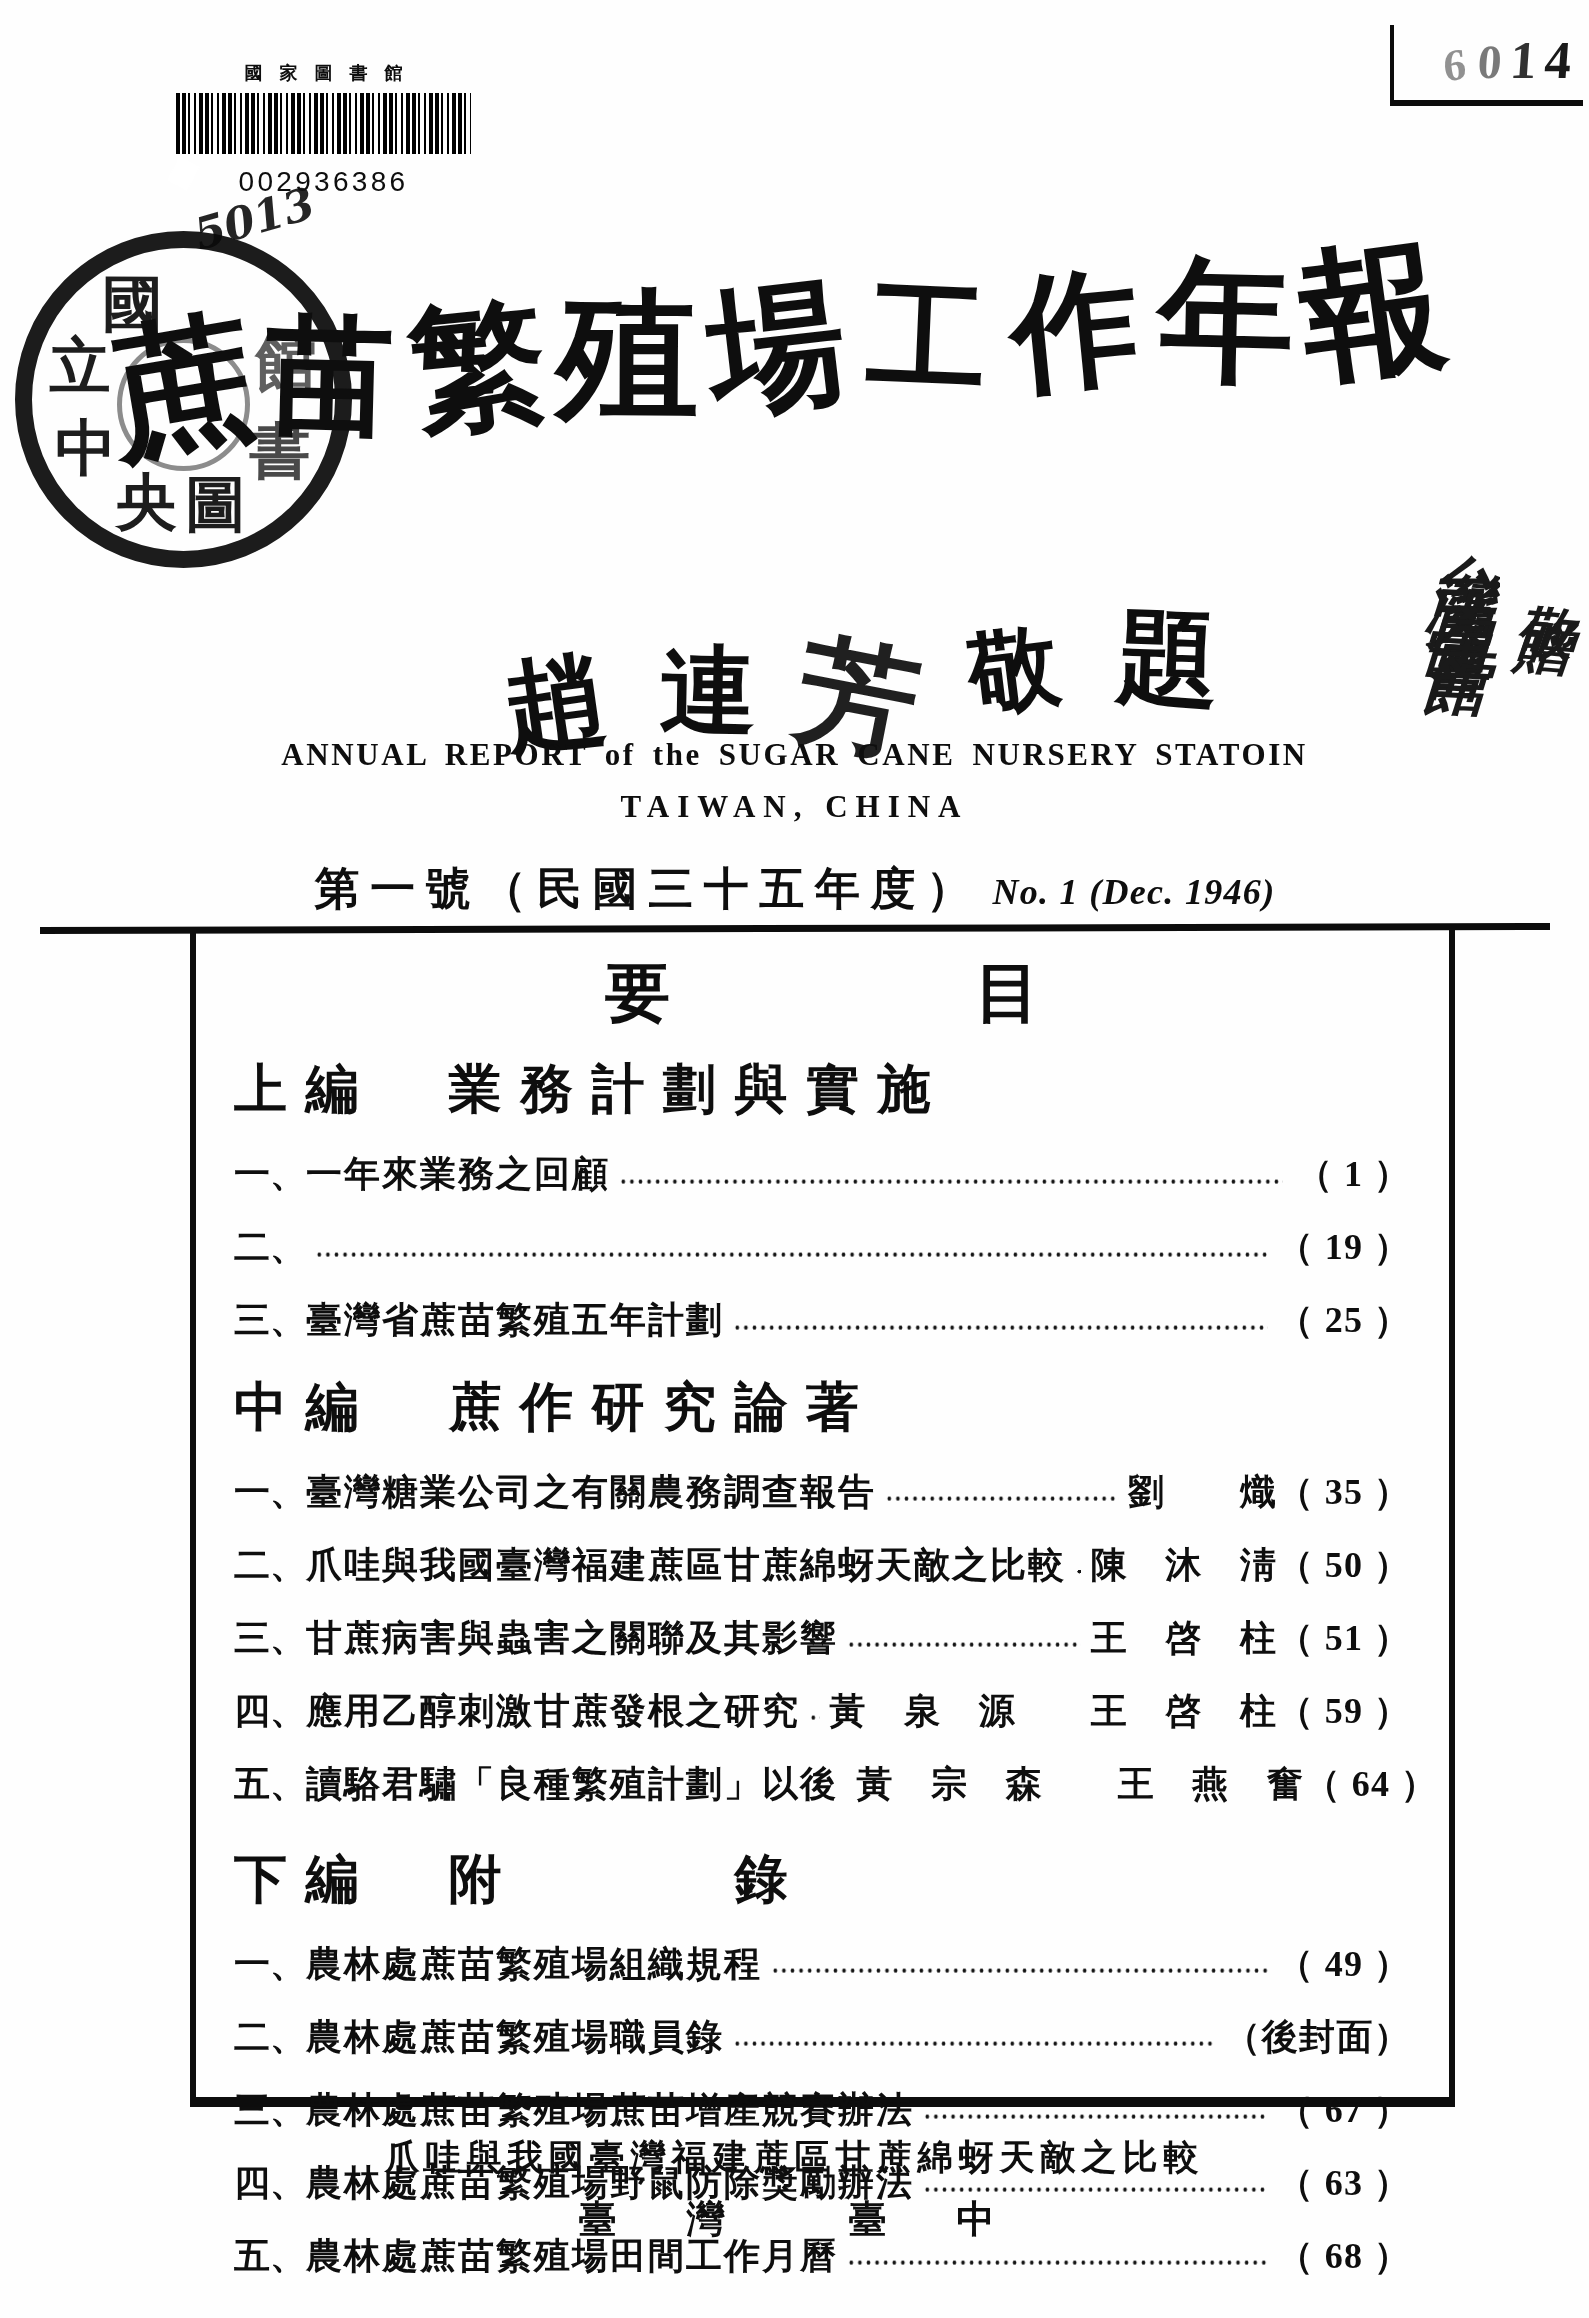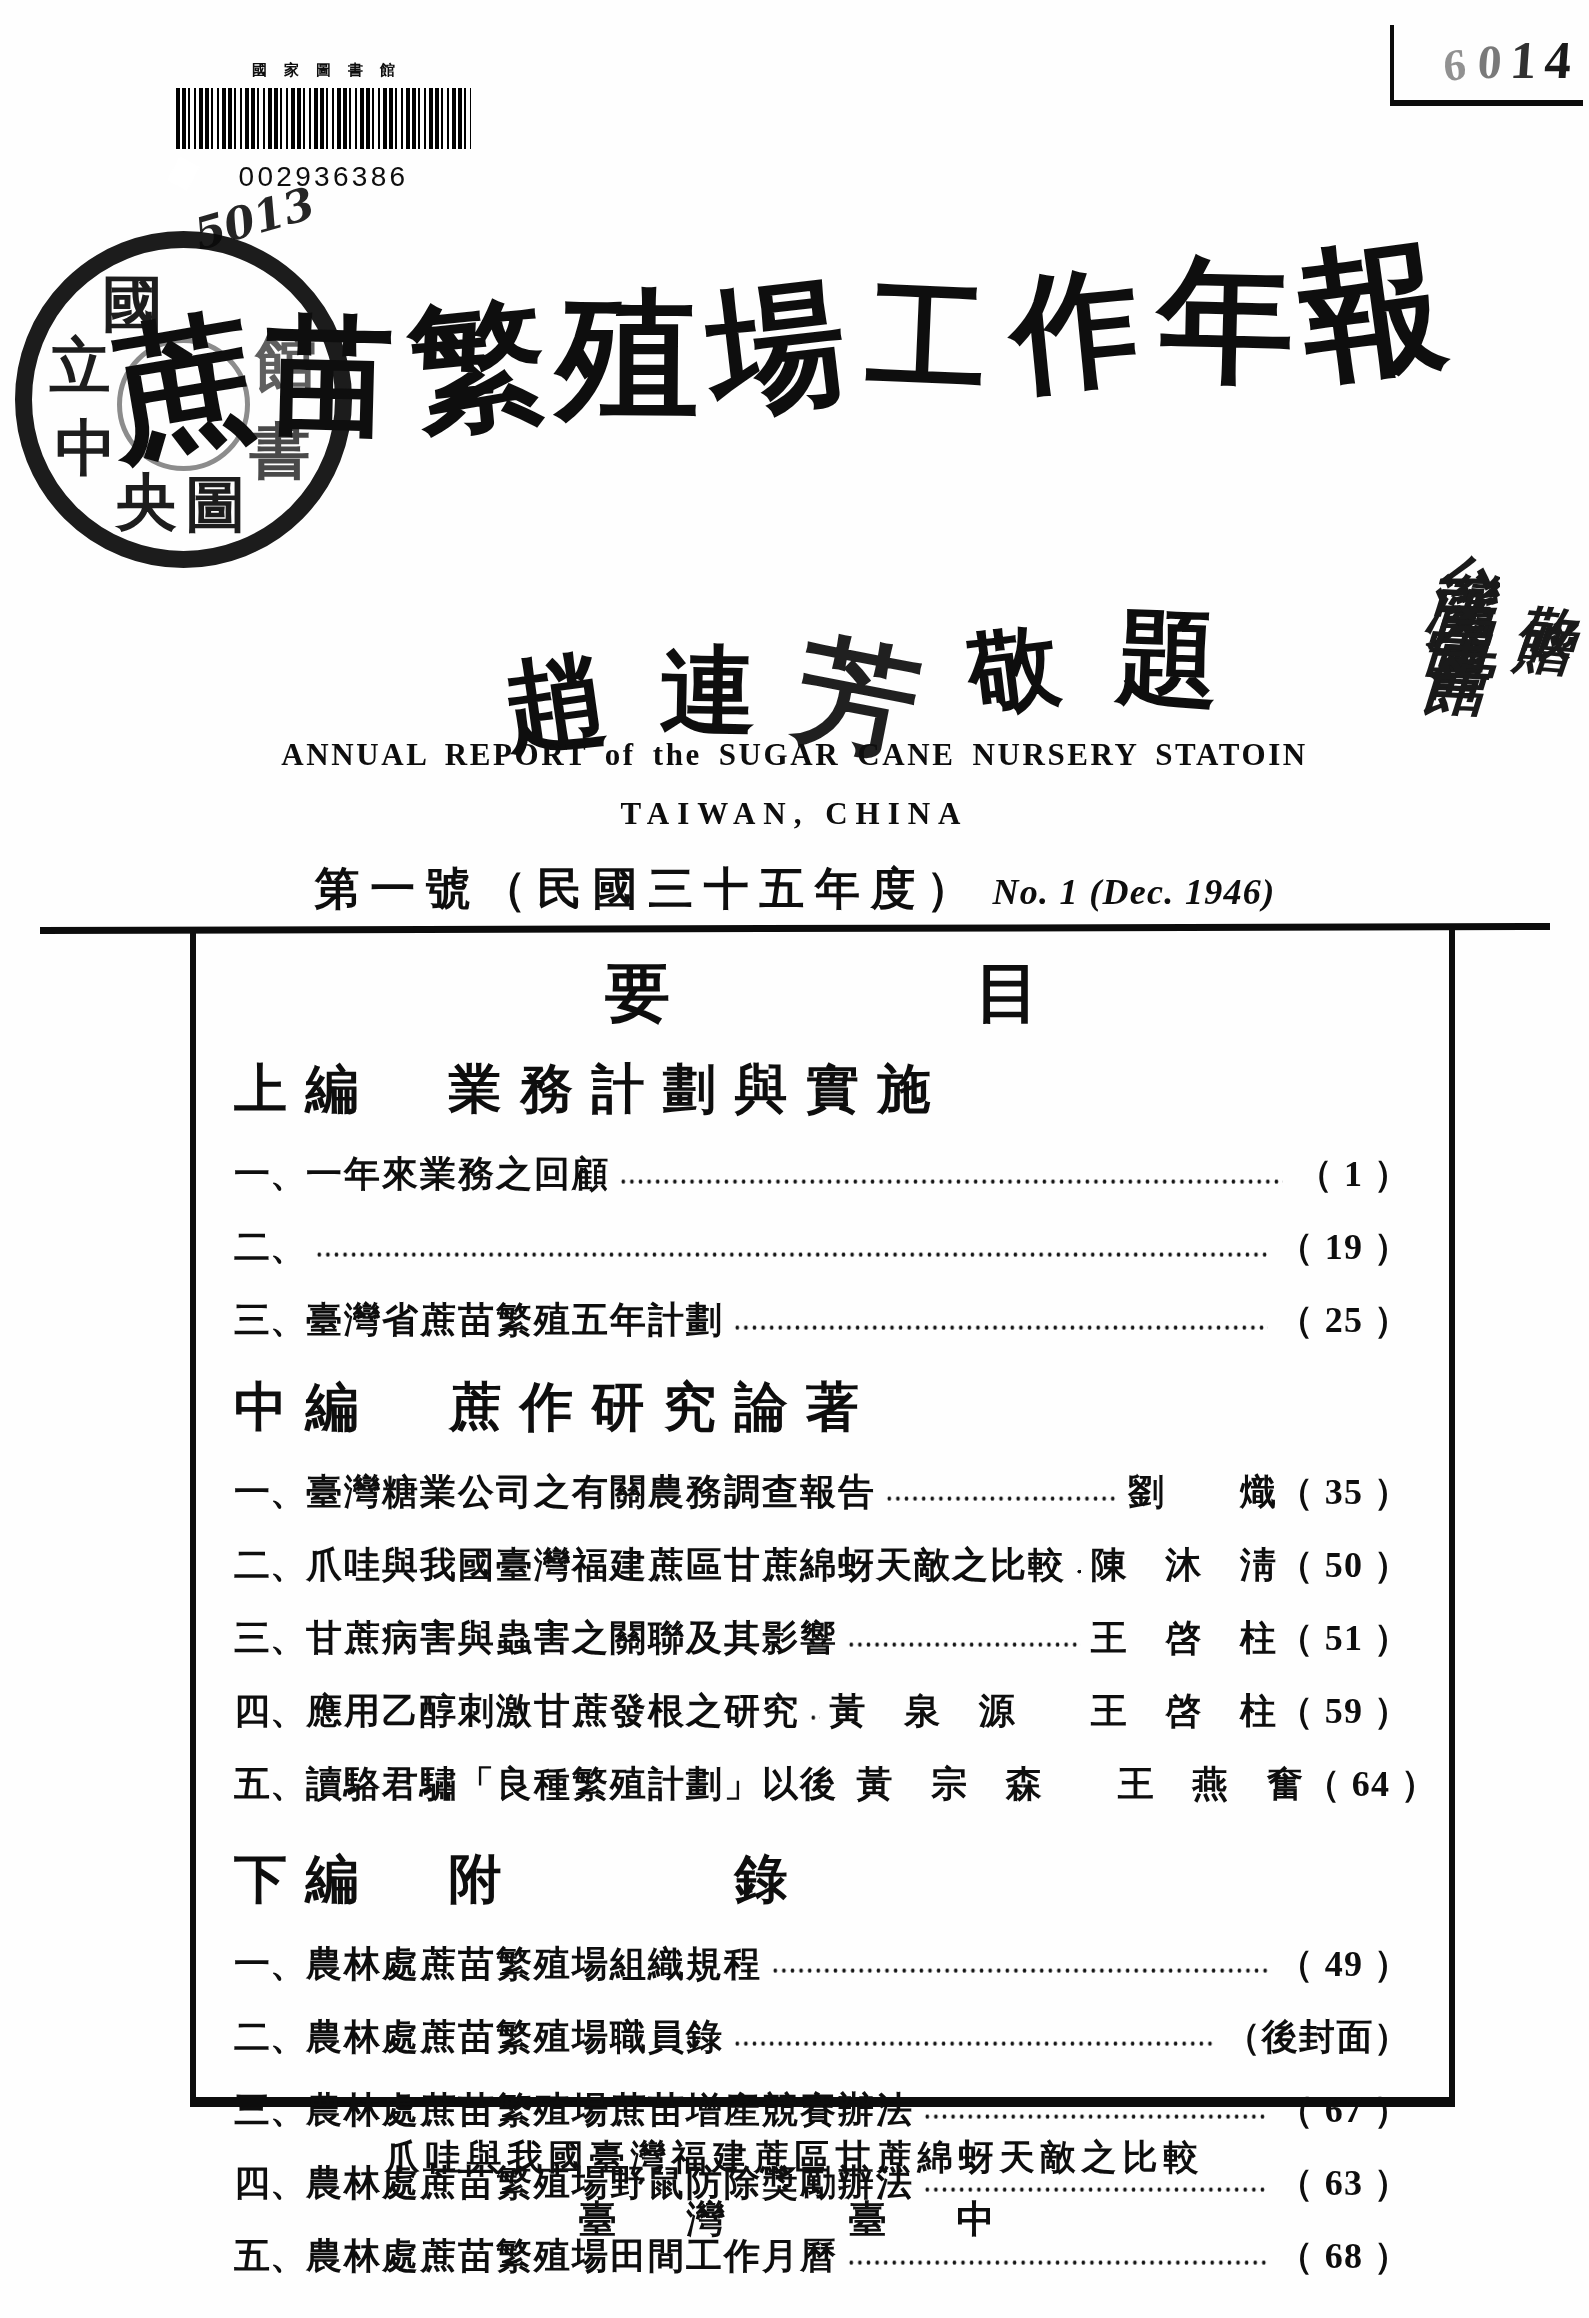--- a/index.html
+++ b/index.html
@@ -11,21 +11,21 @@
     border-left:4.6px solid #0c0c0c;border-bottom:6.6px solid #0c0c0c;
     display:flex;align-items:center;justify-content:flex-end;padding-right:4px;box-sizing:border-box;}
   .corner-num{font-size:53px;font-weight:bold;letter-spacing:8px;transform:skewX(-4deg) translateY(-2.6px);}
   .corner-num .ch:nth-child(1){opacity:.45;transform:translateY(4px) rotate(-8deg) scale(.85);display:inline-block;}
   .corner-num .ch:nth-child(2){opacity:.55;transform:translateY(1.3px) scale(.9);display:inline-block;}
   .corner-num .ch:nth-child(3){opacity:.85;display:inline-block;}
   .corner-num .ch:nth-child(4){opacity:.95;display:inline-block;}
 
   
   .lib-label{position:absolute;left:176px;top:61px;width:295px;text-align:center;}
-  .lib-name{font-size:15px;font-weight:bold;letter-spacing:17px;text-indent:17px;}
+  .lib-name{font-size:18px;font-weight:bold;letter-spacing:17px;text-indent:17px;}
   .barcode{height:61px;margin-top:8px;
     background:repeating-linear-gradient(90deg,#000 0 4px,#fff 4px 6px,#000 6px 10px,#fff 10px 12px,#000 12px 14px,#fff 14px 18.5px,#000 18.5px 20.5px,#fff 20.5px 23px);}
   .barcode-notch{position:absolute;left:-4px;top:99px;width:22.5px;height:26.5px;background:#fff;transform:rotate(28deg);}
   .lib-num{font-size:28px;font-family:"Liberation Sans","DejaVu Sans",sans-serif;letter-spacing:3.3px;margin-top:12px;}
 
   
   .accession{position:absolute;left:193px;top:193px;font-size:44px;font-style:italic;font-weight:bold;
     transform:rotate(-16deg);font-family:"DejaVu Serif",serif;opacity:.9;}
 
   
@@ -69,21 +69,21 @@
 
   
   .donation-main{position:absolute;left:1403px;top:501px;height:676px;writing-mode:vertical-rl;
     font-size:64px;font-weight:bold;font-style:italic;letter-spacing:17px;transform:rotate(3deg);opacity:.95;}
   .donation-side{position:absolute;left:1502px;top:560px;height:225px;writing-mode:vertical-rl;
     font-size:57px;font-weight:bold;font-style:italic;letter-spacing:13.2px;transform:rotate(5deg);opacity:.95;}
 
   
   .en-title{position:absolute;left:66px;top:737px;width:1457px;text-align:center;}
   .en-line1{font-size:31px;font-weight:bold;letter-spacing:2.6px;word-spacing:6.6px;}
-  .en-line2{font-size:31px;font-weight:bold;letter-spacing:8px;margin-top:23px;}
+  .en-line2{font-size:31px;font-weight:bold;letter-spacing:8px;margin-top:16px;}
 
   
   .issue{position:absolute;left:199px;top:859px;width:1192px;text-align:center;white-space:nowrap;}
   .issue-cn{font-size:45px;font-weight:bold;letter-spacing:10.6px;}
   .issue-en{font-size:36px;font-weight:bold;font-style:italic;letter-spacing:1.3px;margin-left:8px;}
 
   
   .top-rule{position:absolute;left:40px;top:925px;width:1510px;height:7.3px;background:#0c0c0c;
     transform:rotate(-.15deg);}
 

